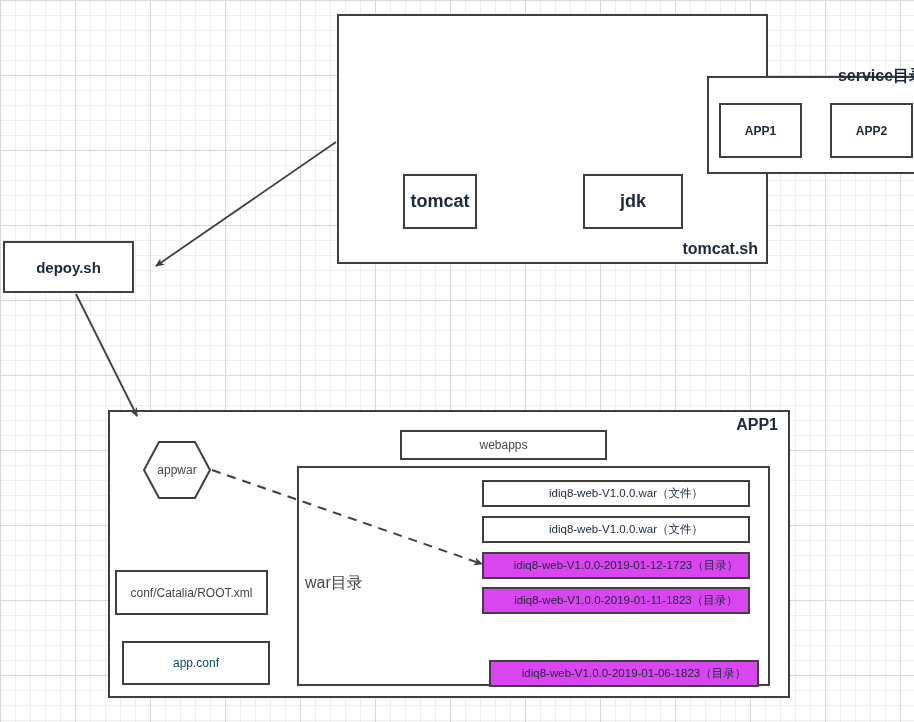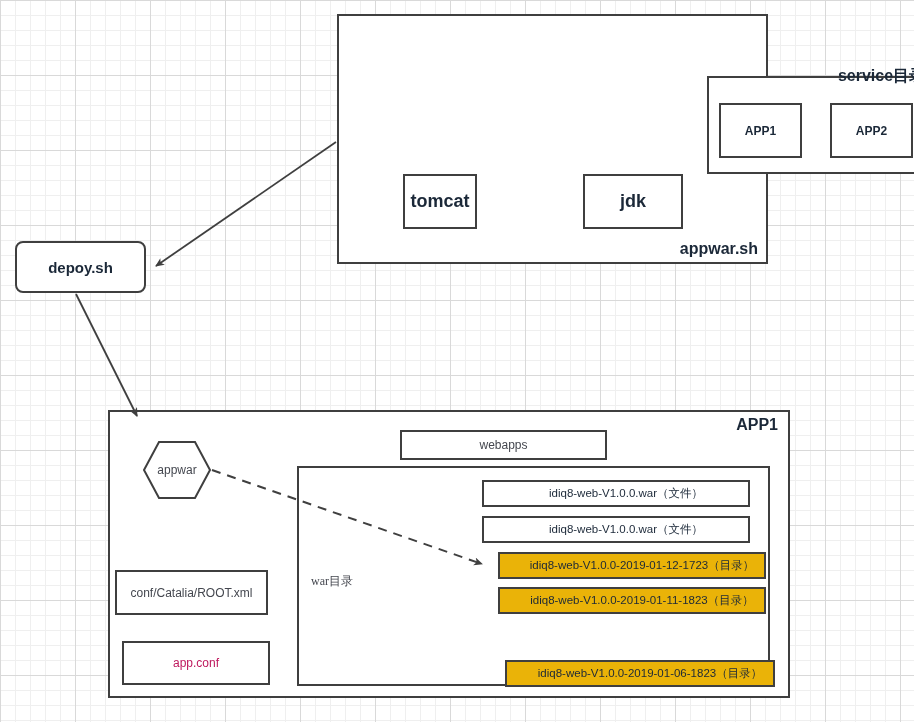--- a/index.html
+++ b/index.html
@@ -103,23 +103,23 @@
   }
   #jdk-box {
     left: 583px; top: 174px;
     width: 100px; height: 55px;
     font-size: 18px;
     font-weight: bold;
   }
 
   
   #depoy-box {
-    left: 15px; top: 241px;
+    left: 3px; top: 241px;
     width: 131px; height: 52px;
-    border-radius: 8px;
+    border-radius: 0;
     font-size: 15px;
     font-weight: bold;
   }
 
   
   #app1-panel {
     left: 108px; top: 410px;
     width: 682px; height: 288px;
     border: 2px solid #3f3f3f;
     background: #ffffff;
@@ -159,51 +159,50 @@
   #conf-box {
     left: 115px; top: 570px;
     width: 153px; height: 45px;
     font-size: 12px;
     color: #44474f;
   }
   #appconf-box {
     left: 122px; top: 641px;
     width: 148px; height: 44px;
     font-size: 12px;
-    color: #be185d;
+    color: #0c4a6e;
   }
 
   #war-box {
     left: 297px; top: 466px;
     width: 473px; height: 220px;
     display: block;
   }
   #war-label {
     position: absolute;
-    left: 12px; top: 105px;
-    font-size: 12px;
-    color: #44474f;
-    font-family: Liberation Serif, serif;
+    left: 6px; top: 105px;
+    font-size: 16px;
+    color: #44474f;
   }
 
   .war-entry {
     position: absolute;
     box-sizing: border-box;
     border: 2px solid #3f3f3f;
     height: 27px;
     display: flex;
     align-items: center;
     justify-content: center;
     font-size: 11.5px;
     color: #1b2838;
     white-space: nowrap;
     padding-left: 20px;
   }
   .war-entry.file { background: #ffffff; }
-  .war-entry.dir  { background: #eab308; margin-left: 16px; }
+  .war-entry.dir  { background: #d946ef; }
 
   #war-entry-0 { left: 183px; top: 12px;  width: 268px; }
   #war-entry-1 { left: 183px; top: 48px;  width: 268px; }
   #war-entry-2 { left: 183px; top: 84px;  width: 268px; }
   #war-entry-3 { left: 183px; top: 119px; width: 268px; }
   #war-entry-4 { left: 188px; top: 156px; width: 272px; }
   #war-entry-5 { left: 190px; top: 192px; width: 270px; }
 
   
   #arrows {
@@ -221,21 +220,21 @@
   <div class="box" id="tomcat-panel">
 
     <div class="box" id="service-box">
       <div id="service-title">service目录</div>
 
       <div class="app-cell" id="app-cell-0">APP1</div>
       <div class="app-cell" id="app-cell-1">APP2</div>
 
     </div>
 
-    <div id="tomcat-panel-label">appwar.sh</div>
+    <div id="tomcat-panel-label">tomcat.sh</div>
   </div>
 
   <div class="box" id="tomcat-box">tomcat</div>
 
   <div class="box" id="jdk-box">jdk</div>
 
   <div class="box" id="depoy-box">depoy.sh</div>
 
   <div class="box" id="app1-panel">
     <div id="app1-panel-label">APP1</div>

